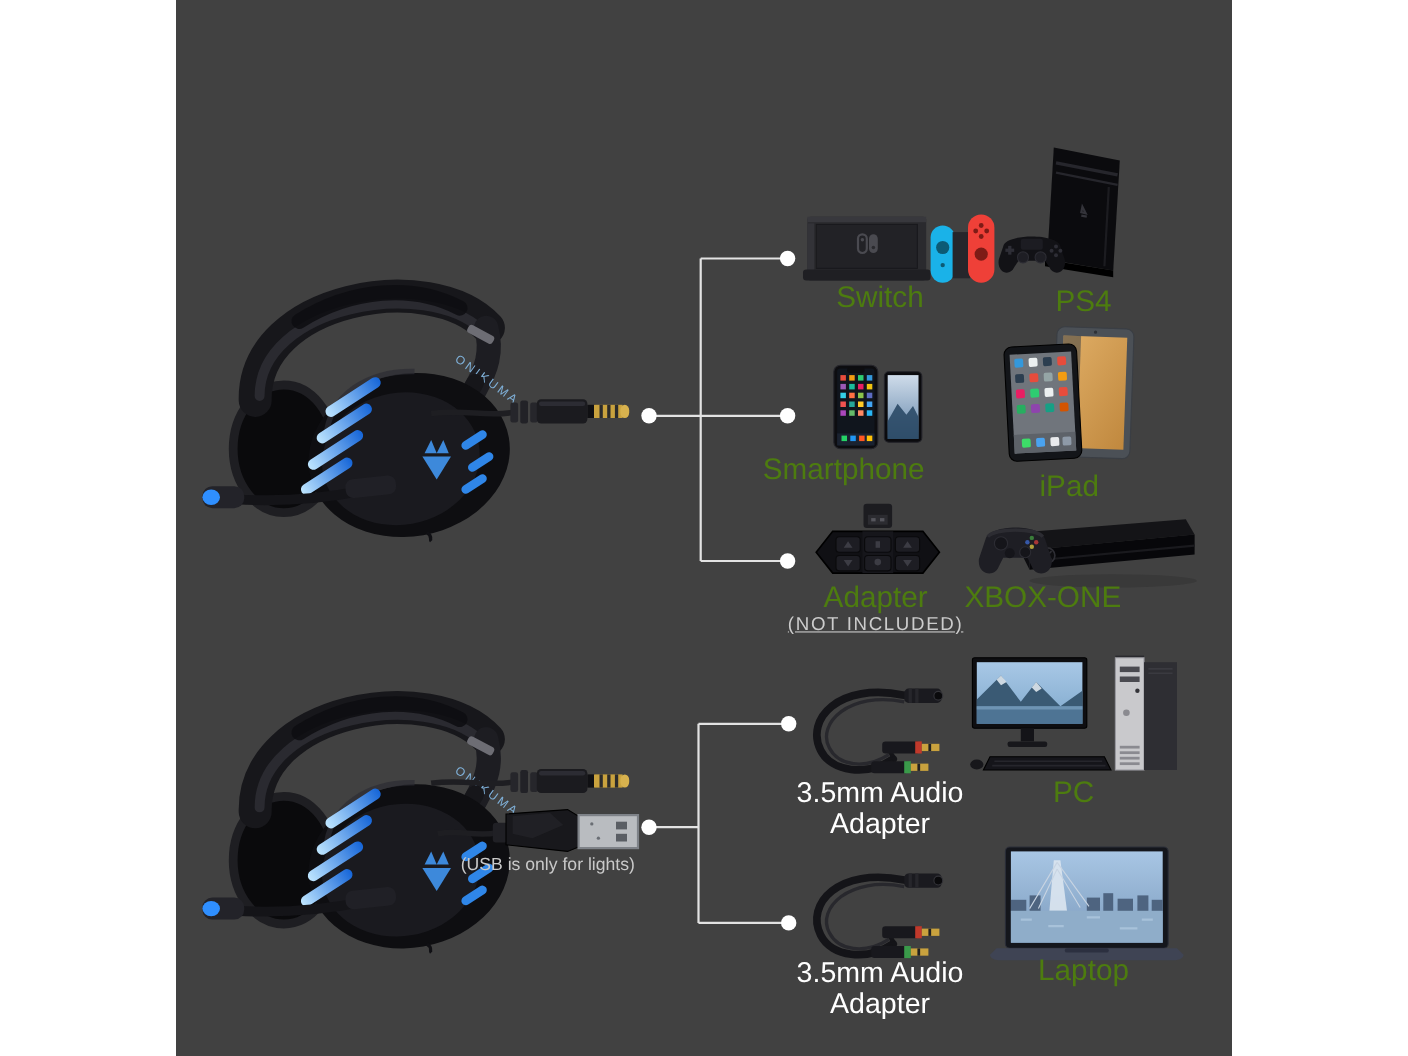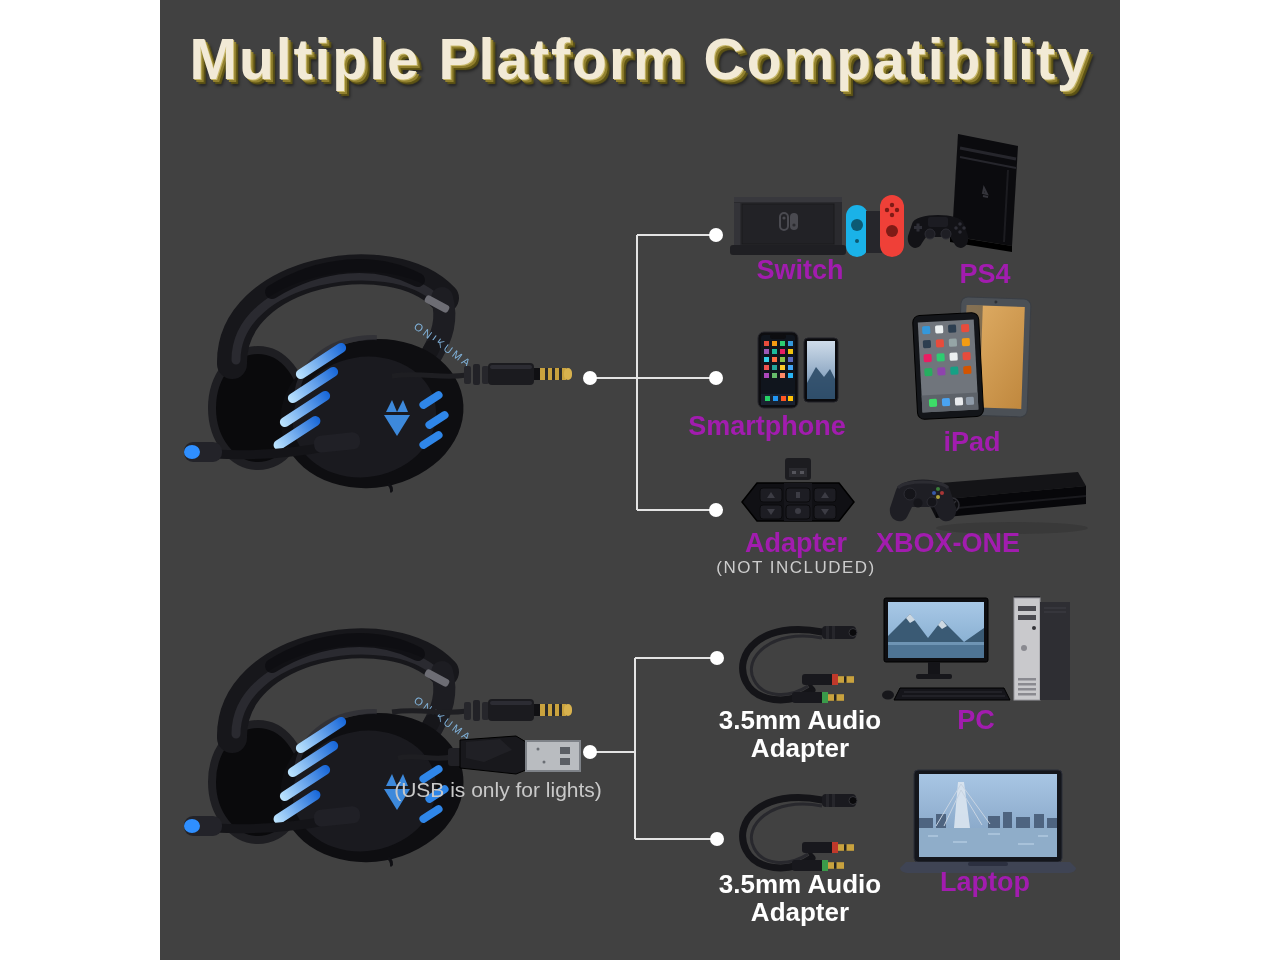--- a/index.html
+++ b/index.html
@@ -5,41 +5,40 @@
   html,body{margin:0;padding:0;background:#888;}
   .page{position:relative;width:1280px;height:960px;background:#ffffff;overflow:hidden;
         font-family:"Liberation Sans",sans-serif;}
   .stage{position:absolute;left:160px;top:0;width:960px;height:960px;background:#414141;}
   .side{position:absolute;top:0;width:160px;height:960px;background:#ffffff;}
   .side.left{left:0;} .side.right{left:1120px;}
   .title{position:absolute;left:640px;top:26px;transform:translateX(-50%);
          font-size:57px;font-weight:bold;letter-spacing:2px;white-space:nowrap;
          color:#f2ead6;
          text-shadow:1px 1px 0 #c9b96a,3px 3px 0 #91802e,5px 5px 1px #5e5414,6px 7px 3px rgba(0,0,0,.45);}
-  .lbl{position:absolute;transform:translateX(-50%);color:#a21caf;font-weight:bold;
+  .lbl{position:absolute;transform:translateX(-50%);color:#4d7c0f;font-weight:normal;
        font-size:27px;line-height:28px;white-space:nowrap;text-align:left;}
-  .lbl2{position:absolute;transform:translateX(-50%);color:#ffffff;font-weight:bold;
+  .lbl2{position:absolute;transform:translateX(-50%);color:#ffffff;font-weight:normal;
         font-size:26px;line-height:28px;text-align:center;white-space:nowrap;}
   .note{position:absolute;transform:translateX(-50%);color:#cccccc;font-size:17px;
-        letter-spacing:1.5px;white-space:nowrap;}
-  .usbnote{position:absolute;transform:translateX(-50%);color:#c9c9c9;font-size:21px;
+        letter-spacing:1.5px;white-space:nowrap;text-decoration:underline;}
+  .usbnote{position:absolute;transform:translateX(-50%);color:#c9c9c9;font-size:16px;
         white-space:nowrap;}
   .device{position:absolute;}
   svg{display:block;overflow:visible;}
   .lines{position:absolute;left:0;top:0;pointer-events:none;}
 </style>
 </head>
 <body>
 
 <div class="page">
   <div class="stage"></div>
   <div class="side left"></div>
   <div class="side right"></div>
 
-  <div class="title">Multiple Platform Compatibility</div>
 
   <svg class="lines" width="1280" height="960" viewBox="0 0 1280 960">
     <g stroke="#e3e3e3" stroke-width="2" fill="none">
       <path d="M590,378 H637 M637,235 V510 M637,235 H716 M637,378 H716 M637,510 H716"></path>
       <path d="M590,752 H635 M635,658 V839 M635,658 H717 M635,839 H717"></path>
     </g>
     <g fill="#ffffff">
       <circle cx="590" cy="378" r="7"></circle>
         <circle cx="716" cy="235" r="7"></circle>
       <circle cx="716" cy="378" r="7"></circle>

